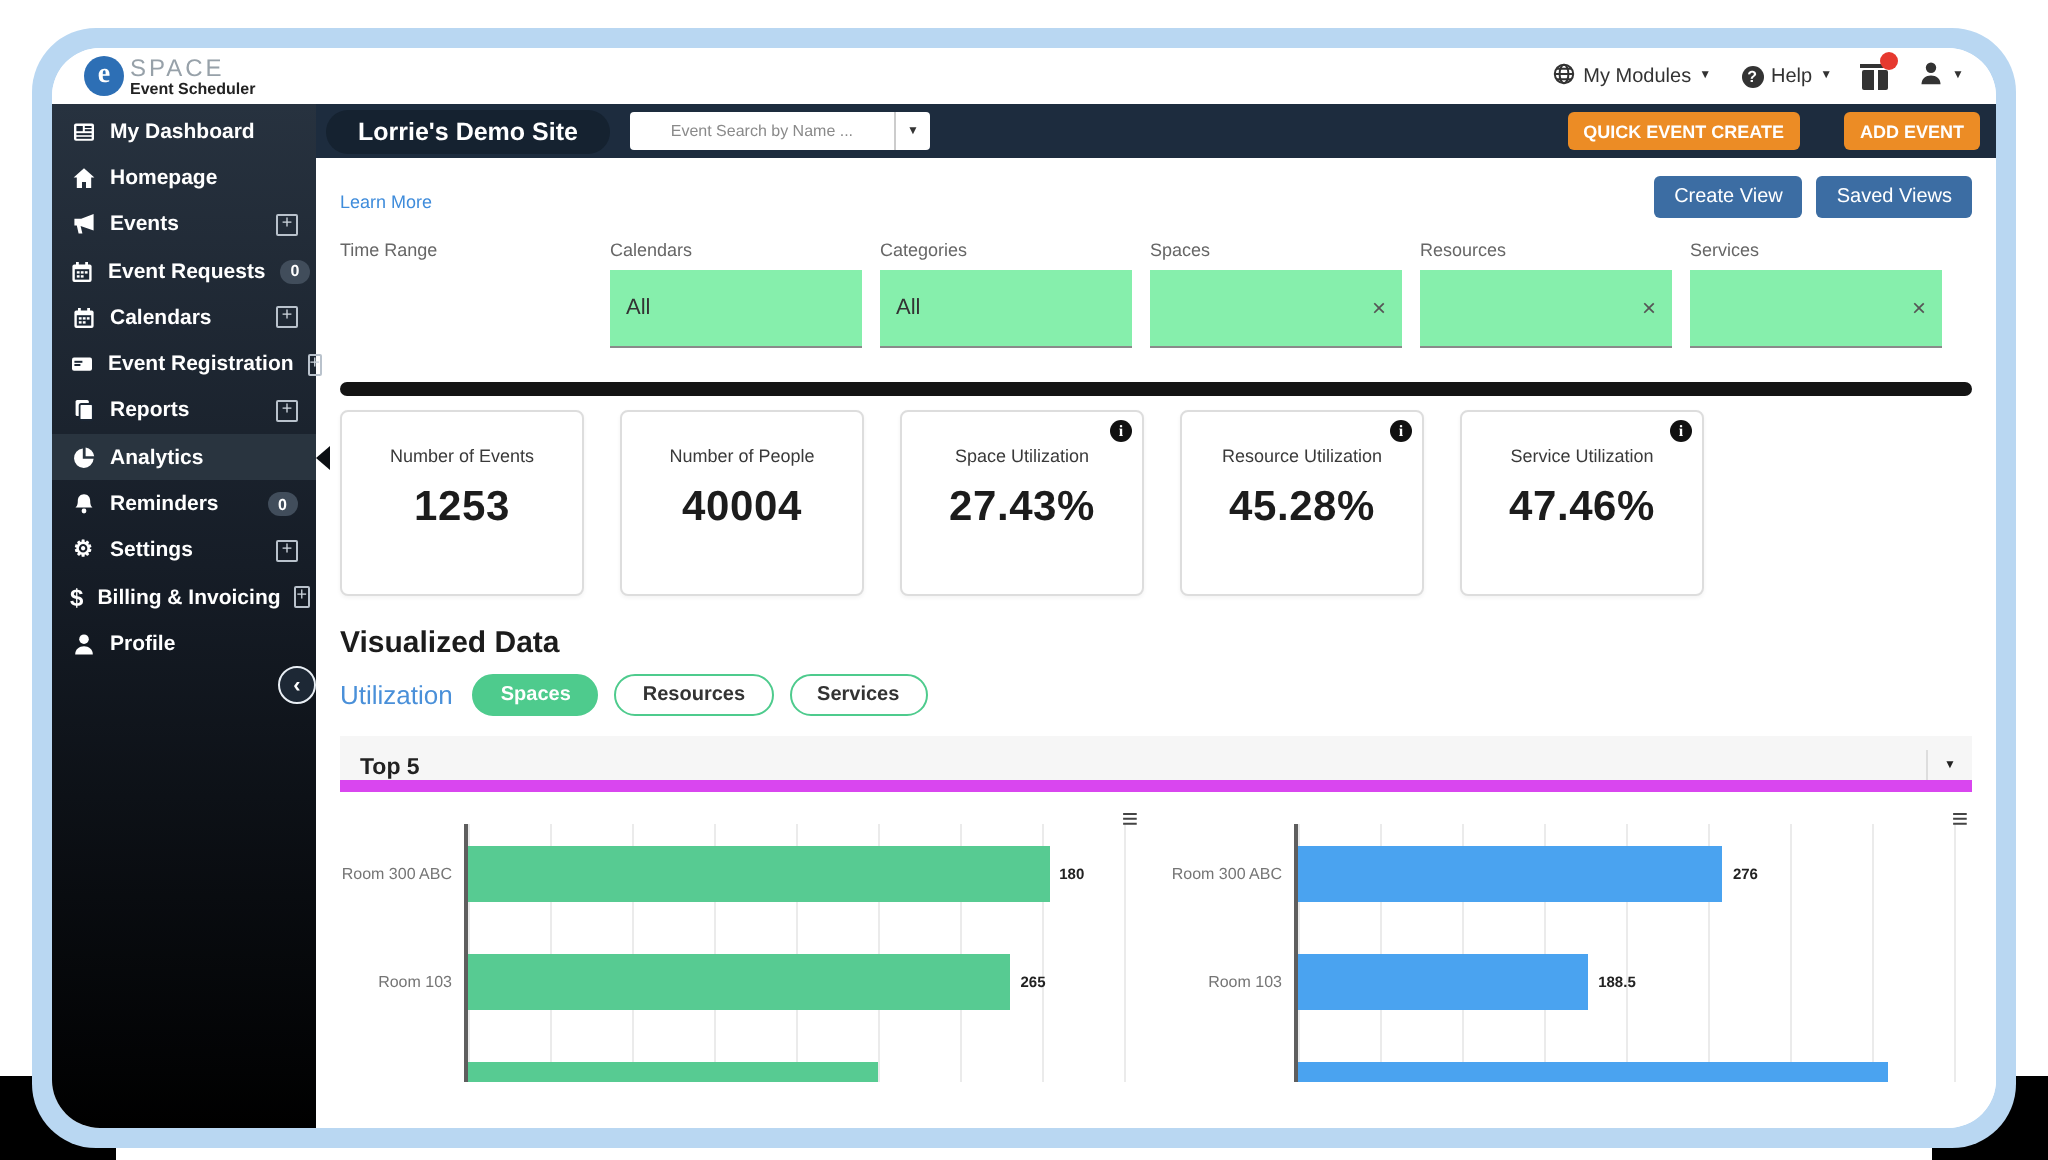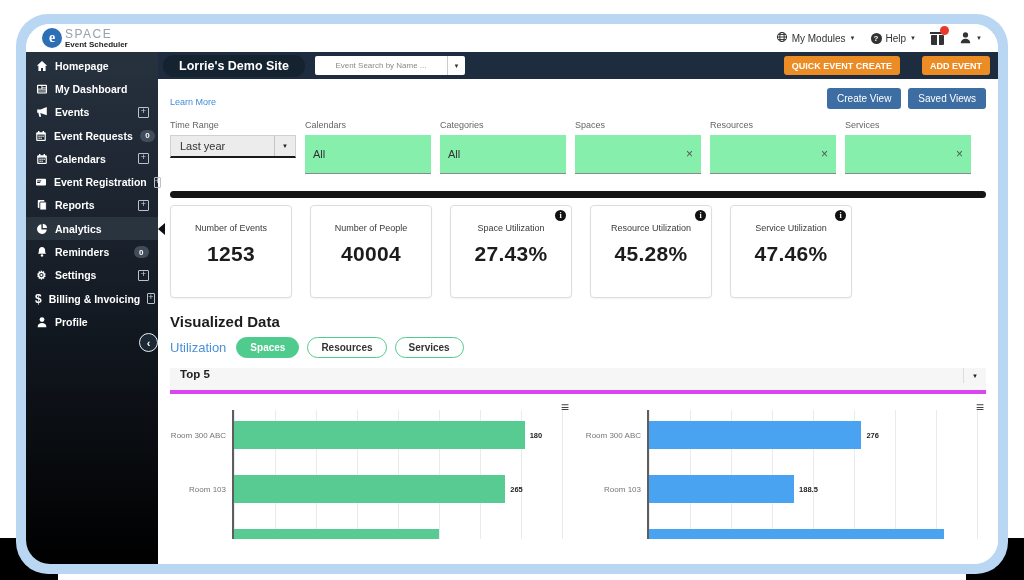--- a/index.html
+++ b/index.html
@@ -76,21 +76,21 @@
   .card-label{font-size:9px;color:#3a3a3a;margin-top:17px;}
   .card-value{font-size:21px;font-weight:bold;color:#1c1c1c;margin-top:9px;letter-spacing:.3px;}
   .info-icon{position:absolute;top:4px;right:5px;width:11px;height:11px;border-radius:50%;background:#111;color:#fff;font-size:8px;font-weight:bold;font-family:"Liberation Serif",serif;display:flex;align-items:center;justify-content:center;cursor:pointer;}
 
   .vd-title{font-size:15px;font-weight:bold;margin-top:15px;color:#1c1c1c;}
   .util-row{display:flex;align-items:center;margin-top:7px;gap:8px;}
   .util-label{font-size:13px;color:#4a90d9;margin-right:2px;}
   .pill{font-size:10px;font-weight:bold;padding:4px 13px;border-radius:14px;border:1.5px solid #4ecb8d;background:#fff;color:#333;cursor:pointer;font-family:inherit;}
   .pill.active{background:#4ecb8d;color:#fff;border-color:#4ecb8d;}
 
-  .top-select{margin-top:10px;height:22px;background:#f6f6f6;border-bottom:4px solid #d946ef;display:flex;align-items:flex-start;cursor:pointer;}
+  .top-select{margin-top:10px;height:22px;background:#f6f6f6;border-bottom:6px solid #d946ef;display:flex;align-items:flex-end;cursor:pointer;}
   .top-select .val{flex:1;padding-left:10px;font-size:11.5px;font-weight:bold;color:#222;}
   .top-caret{width:22px;height:15px;border-left:1px solid #ddd;display:flex;align-items:center;justify-content:center;font-size:6px;color:#222;}
 
   .toggle-row{display:flex;align-items:center;margin-top:7px;gap:6px;}
   .toggle{width:25px;height:11px;border-radius:6px;background:#b5b5b5;position:relative;cursor:pointer;}
   .toggle-knob{position:absolute;left:-3px;top:-2.5px;width:16px;height:16px;border-radius:50%;background:#fafafa;border:1px solid #ccc;box-shadow:0 1px 2px rgba(0,0,0,.35);box-sizing:border-box;}
   .toggle-label{font-size:9px;color:#555;}
 
   .charts{display:flex;margin-top:8px;height:137px;overflow:hidden;gap:14px;}
   .chart{flex:1;position:relative;}
@@ -149,37 +149,37 @@
       </div>
     </div>
 
     <div class="main-row">
 
       <nav class="sidebar">
 
         <div class="side-item">
             <span class="side-icon">
               <svg width="12" height="12" viewBox="0 0 12 12" fill="#fff">
-                <path d="M6 1.1 11.2 5.7H9.6V11H7V8H5v3H2.4V5.7H.8Z"></path>
-              </svg>
-            </span>
-            <span class="side-label">Homepage</span>
-          </div>
-          <div class="side-item">
-            <span class="side-icon">
-              <svg width="12" height="12" viewBox="0 0 12 12" fill="#fff">
                 <rect x="1" y="1.8" width="10" height="8.6" rx="1"></rect>
                 <rect x="2.2" y="3" width="3.2" height="2.6" fill="#1b2634"></rect>
                 <rect x="6.4" y="3" width="3.4" height="1" fill="#1b2634"></rect>
                 <rect x="6.4" y="4.6" width="3.4" height="1" fill="#1b2634"></rect>
                 <rect x="2.2" y="6.6" width="7.6" height="1" fill="#1b2634"></rect>
                 <rect x="2.2" y="8.4" width="7.6" height="1" fill="#1b2634"></rect>
               </svg>
             </span>
             <span class="side-label">My Dashboard</span>
+          </div>
+          <div class="side-item">
+            <span class="side-icon">
+              <svg width="12" height="12" viewBox="0 0 12 12" fill="#fff">
+                <path d="M6 1.1 11.2 5.7H9.6V11H7V8H5v3H2.4V5.7H.8Z"></path>
+              </svg>
+            </span>
+            <span class="side-label">Homepage</span>
           </div>
           <div class="side-item">
             <span class="side-icon">
               <svg width="12" height="12" viewBox="0 0 12 12" fill="#fff">
                 <path d="M10.8 1 4.6 3.4H1.2v3.4h1.2l.9 3.9h1.9l-.9-3.7 6.5 2.3z"></path>
               </svg>
             </span>
             <span class="side-label">Events</span>
             <span class="side-expand">+</span>
           </div>
@@ -302,24 +302,20 @@
           <span class="learn-more">Learn More</span>
 
           <div class="view-buttons">
             <button class="blue-btn">Create View</button>
             <button class="blue-btn">Saved Views</button>
           </div>
 
           <div class="fields">
               <div class="field">
                 <div class="field-label">Time Range</div>
-                <div class="field-control select">
-                  <span class="val">Last year</span>
-                  <span class="select-caret">▼</span>
-                </div>
               </div>
               <div class="field">
                 <div class="field-label">Calendars</div>
                 <div class="field-control">
                   <span>All</span>
                 </div>
               </div>
               <div class="field">
                 <div class="field-label">Categories</div>
                 <div class="field-control">

